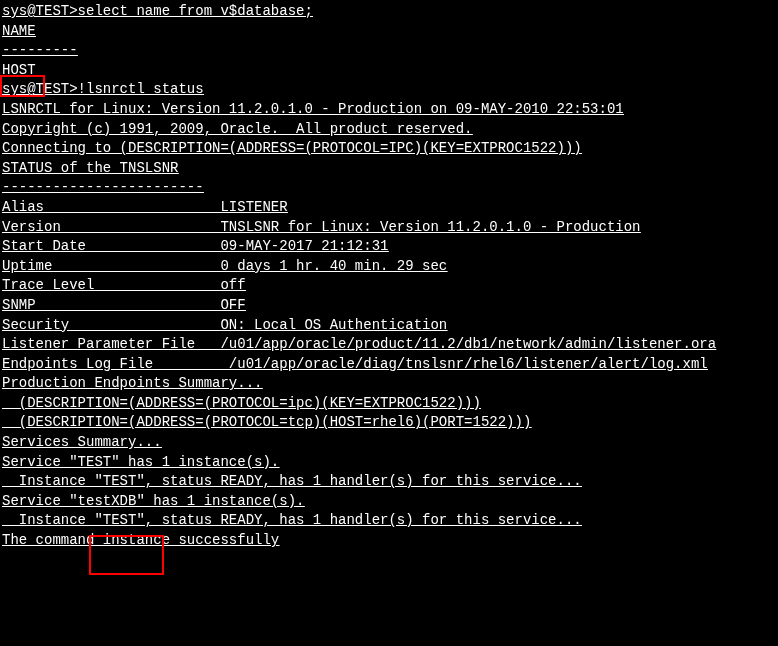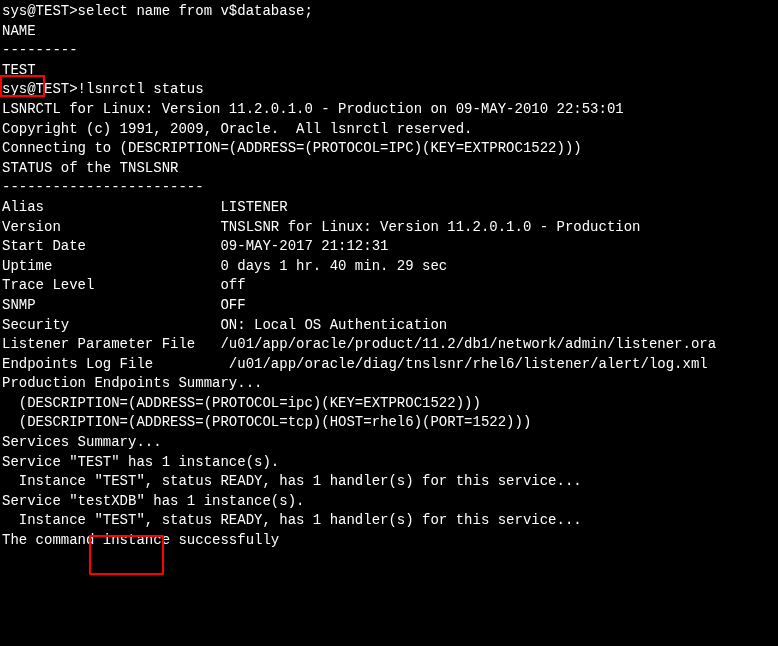--- a/index.html
+++ b/index.html
@@ -1,18 +1,19 @@
 <!DOCTYPE html>
 <html><head>
   <meta charset="utf-8">
   <style>
     * {
       margin: 0;
       padding: 0;
       box-sizing: border-box;
+      text-decoration: underline;
     }
     body {
       background: #000;
       color: #fff;
       font-family: "Courier New", monospace;
       font-size: 14px;
       line-height: 1.4;
       padding: 2px;
       width: 778px;
       height: 646px;
@@ -41,27 +42,27 @@
     }
   </style>
 </head>
 <body>
 
 <div>
   <div class="line">sys@TEST&gt;select name from v$database;</div>
   <div class="line"></div>
   <div class="line">NAME</div>
   <div class="line">---------</div>
-  <div class="line">TEST</div>
+  <div class="line">HOST</div>
   <div class="line"></div>
   <div class="line">sys@TEST&gt;!lsnrctl status</div>
   <div class="line"></div>
   <div class="line">LSNRCTL for Linux: Version 11.2.0.1.0 - Production on 09-MAY-2010 22:53:01</div>
   <div class="line"></div>
-  <div class="line">Copyright (c) 1991, 2009, Oracle.  All lsnrctl reserved.</div>
+  <div class="line">Copyright (c) 1991, 2009, Oracle.  All product reserved.</div>
   <div class="line"></div>
   <div class="line">Connecting to (DESCRIPTION=(ADDRESS=(PROTOCOL=IPC)(KEY=EXTPROC1522)))</div>
   <div class="line">STATUS of the TNSLSNR</div>
   <div class="line">------------------------</div>
   <div class="line">Alias                     LISTENER</div>
   <div class="line">Version                   TNSLSNR for Linux: Version 11.2.0.1.0 - Production</div>
   <div class="line">Start Date                09-MAY-2017 21:12:31</div>
   <div class="line">Uptime                    0 days 1 hr. 40 min. 29 sec</div>
   <div class="line">Trace Level               off</div>
   <div class="line">SNMP                      OFF</div>

